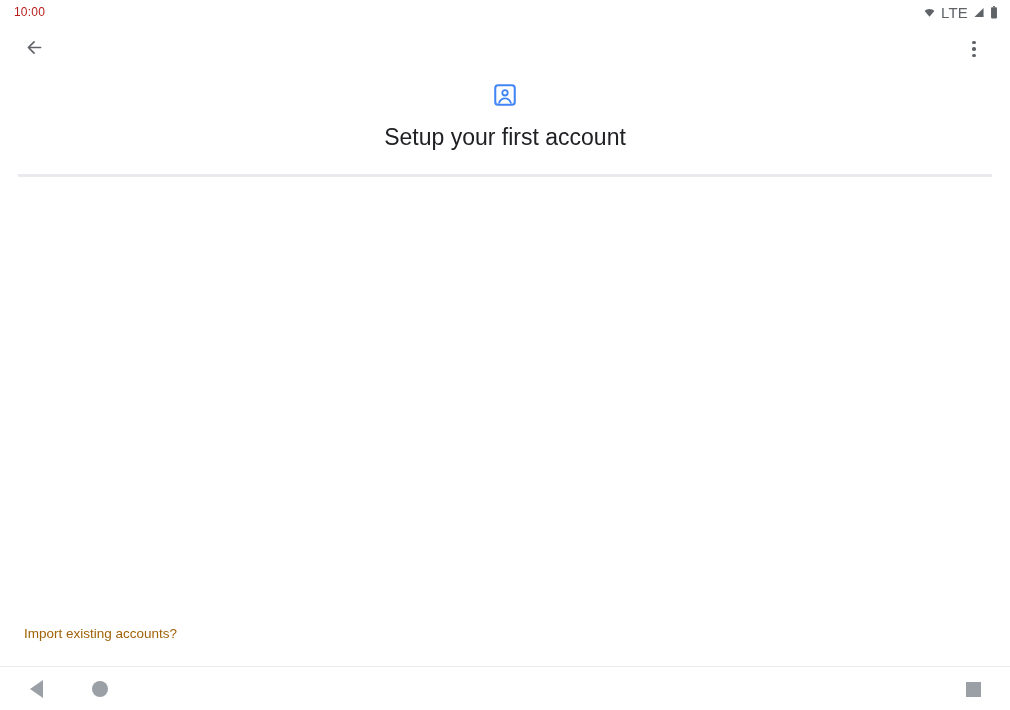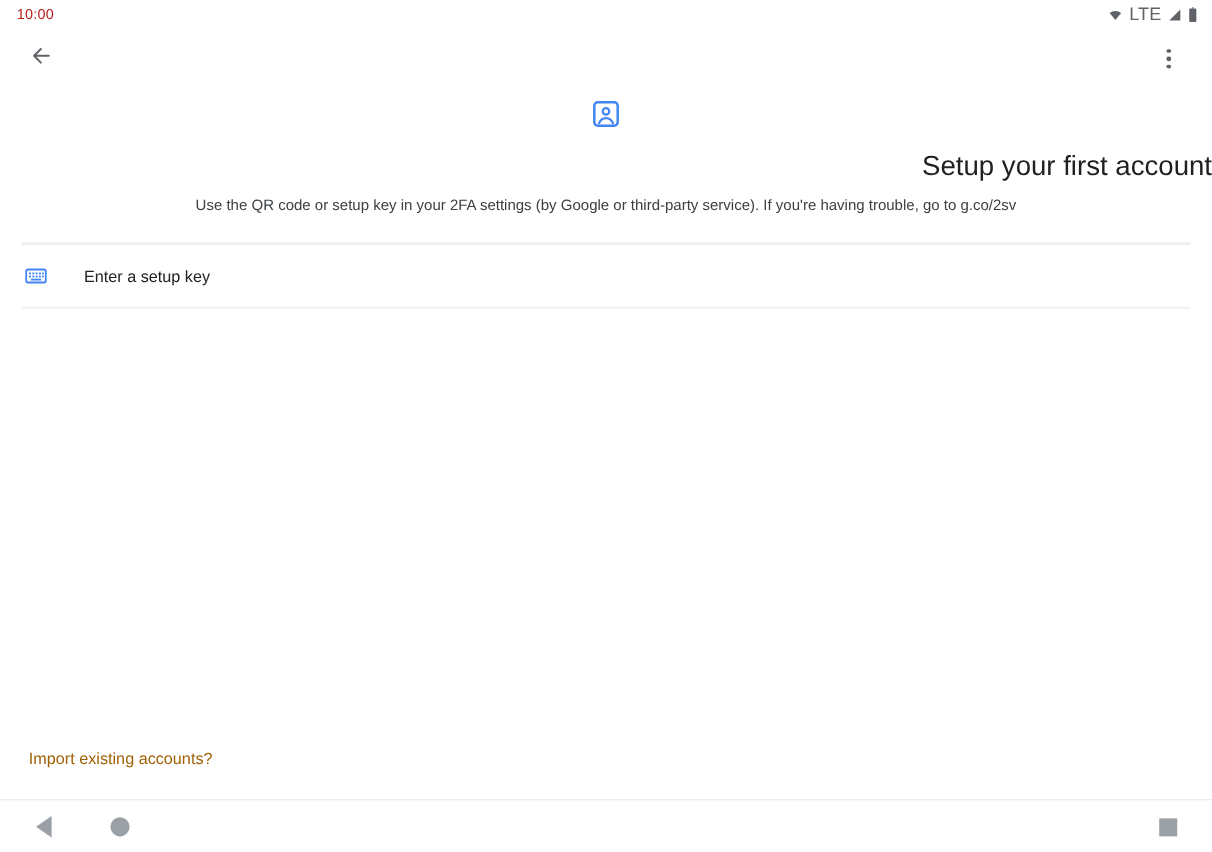--- a/index.html
+++ b/index.html
@@ -86,21 +86,20 @@
     display: flex;
     justify-content: center;
     margin-bottom: 12px;
   }
   .hero-title {
     font-size: 23px;
     font-weight: 400;
     color: #202124;
     margin: 0 0 10px 0;
     line-height: 1.2;
-    text-align: right;
   }
   .hero-subtitle {
     font-size: 12.5px;
     color: #3c4043;
     margin: 0;
     line-height: 1.4;
     padding: 0 40px;
   }
 
   
@@ -236,50 +235,28 @@
   <div class="hero-icon">
     <span>
       <svg width="26" height="26" viewBox="0 0 24 24">
         <rect x="3" y="3" width="18" height="18" rx="2.6" fill="none" stroke="#4285f4" stroke-width="1.9"></rect>
         <circle cx="12" cy="10" r="2.5" fill="none" stroke="#4285f4" stroke-width="1.7"></circle>
         <path d="M6.6 19.2c1-2.8 3-4.1 5.4-4.1s4.4 1.3 5.4 4.1" fill="none" stroke="#4285f4" stroke-width="1.7" stroke-linecap="round"></path>
       </svg>
     </span>
   </div>
   <h1 class="hero-title">Setup your first account</h1>
-  <p class="hero-subtitle">Use the QR code or setup key in your 2FA settings (by Google or third-party service). If you're having trouble, go to g.co/2sv</p>
 </div>
 
 <div class="options">
   <div class="divider"></div>
 
 
   <div class="divider"></div>
 
-  <div class="option-row">
-    <span class="option-icon">
-      <svg width="20" height="20" viewBox="0 0 24 24">
-        <rect x="2.2" y="5.5" width="19.6" height="13" rx="1.8" fill="none" stroke="#4285f4" stroke-width="1.8"></rect>
-        <g fill="#4285f4">
-          <rect x="5" y="8.5" width="2" height="1.8"></rect>
-            <rect x="8.3" y="8.5" width="2" height="1.8"></rect>
-          <rect x="11.6" y="8.5" width="2" height="1.8"></rect>
-            <rect x="14.9" y="8.5" width="2" height="1.8"></rect>
-          <rect x="18" y="8.5" width="1.8" height="1.8"></rect>
-          <rect x="5" y="11.6" width="2" height="1.8"></rect>
-            <rect x="8.3" y="11.6" width="2" height="1.8"></rect>
-          <rect x="11.6" y="11.6" width="2" height="1.8"></rect>
-            <rect x="14.9" y="11.6" width="2" height="1.8"></rect>
-          <rect x="18" y="11.6" width="1.8" height="1.8"></rect>
-          <rect x="7" y="14.7" width="10.2" height="1.8"></rect>
-        </g>
-      </svg>
-    </span>
-    <span class="option-label">Enter a setup key</span>
-  </div>
 
   <div class="divider"></div>
 </div>
 
 <div class="footer-link-wrap">
   <span class="footer-link">Import existing accounts?</span>
 </div>
 
 <div class="nav-bar">
   <div class="nav-back"></div>

